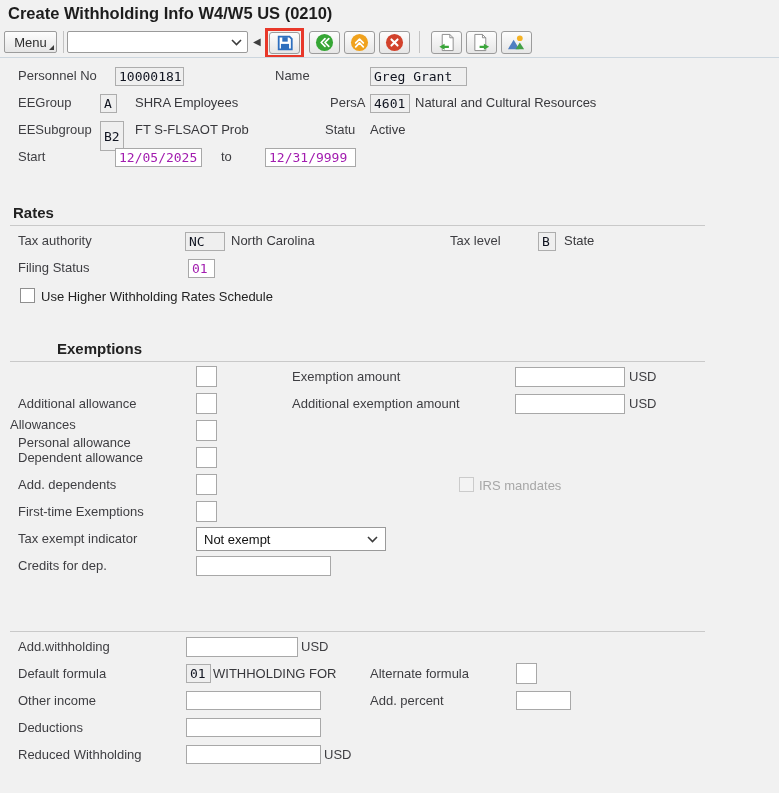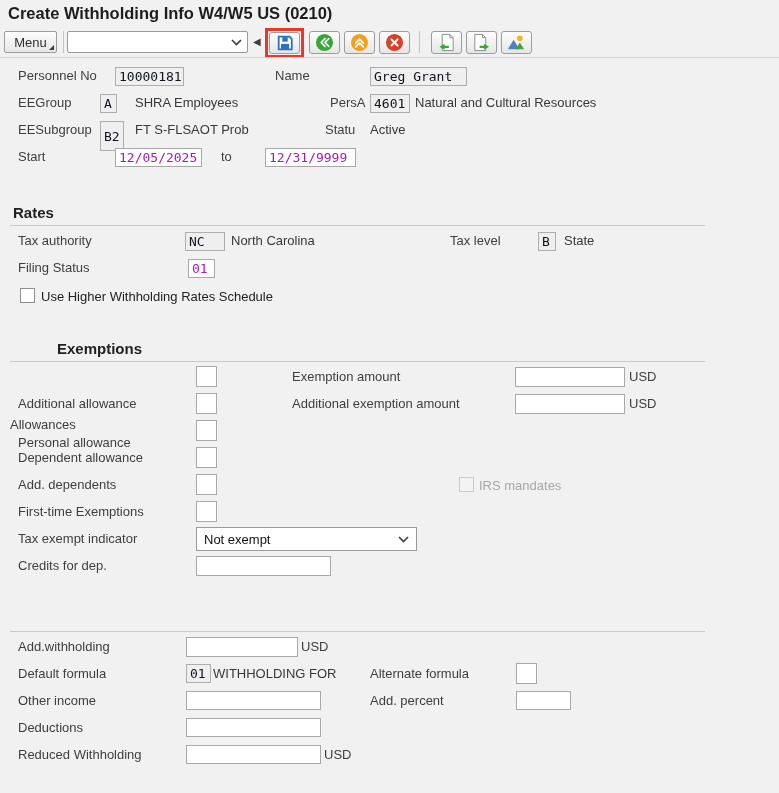--- a/index.html
+++ b/index.html
@@ -174,21 +174,21 @@
 
   <div class="lbl" style="left:18px;top:477px;">Add. dependents</div>
   <input class="inp" style="left: 196px; top: 474px; width: 21px; height: 21px;" value="">
   <div class="cb dis" style="left:459px;top:477px;"></div>
   <div class="lbl dis" style="left:479px;top:478px;">IRS mandates</div>
 
   <div class="lbl" style="left:18px;top:504px;">First-time Exemptions</div>
   <input class="inp" style="left: 196px; top: 501px; width: 21px; height: 21px;" value="">
 
   <div class="lbl" style="left:18px;top:531px;">Tax exempt indicator</div>
-  <div class="dd" style="left:196px;top:527px;width:221px;height:24px;">
+  <div class="dd" style="left:196px;top:527px;width:190px;height:24px;">
     <span>Not exempt</span>
     <svg width="11" height="7" viewBox="0 0 11 7">
       <path d="M1 1l4.5 4.5L10 1" stroke="#3c3c3c" stroke-width="1.6" fill="none"></path>
     </svg>
   </div>
 
   <div class="lbl" style="left:18px;top:558px;">Credits for dep.</div>
   <input class="inp" style="left: 196px; top: 556px; width: 135px; height: 20px;" value="">
 
   <div class="rule" style="left:10px;top:631px;width:695px;"></div>

